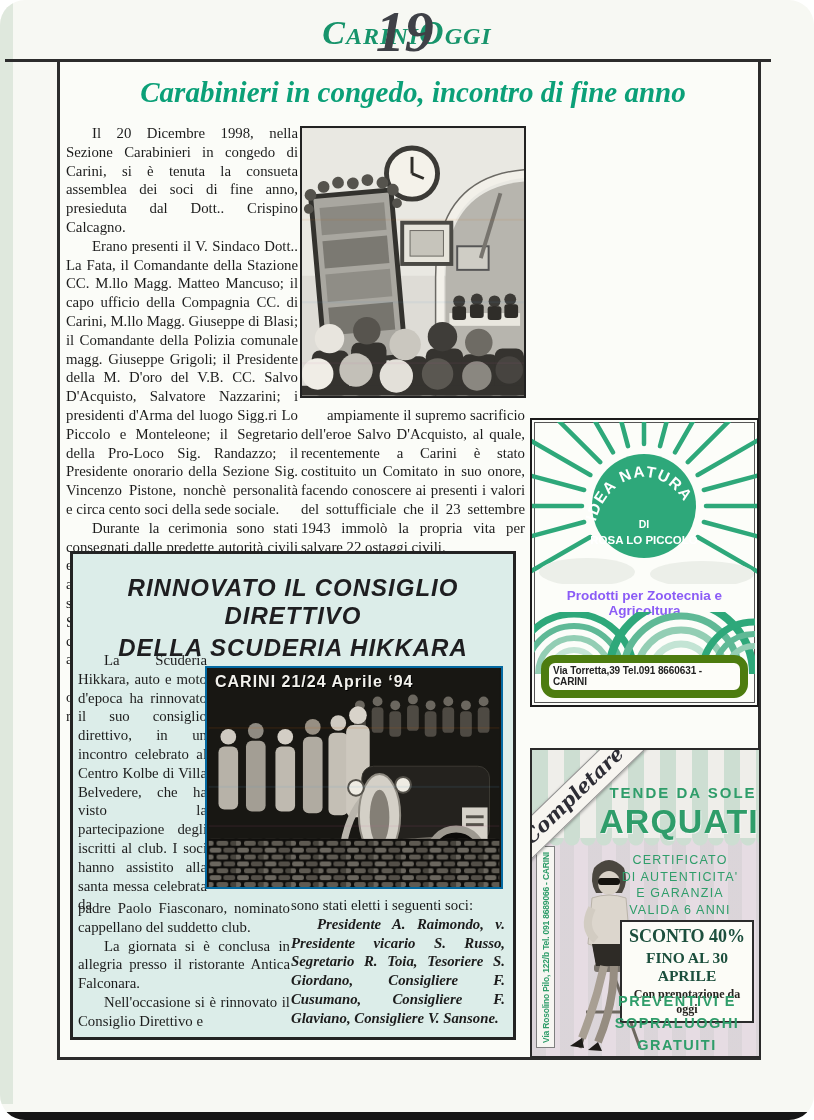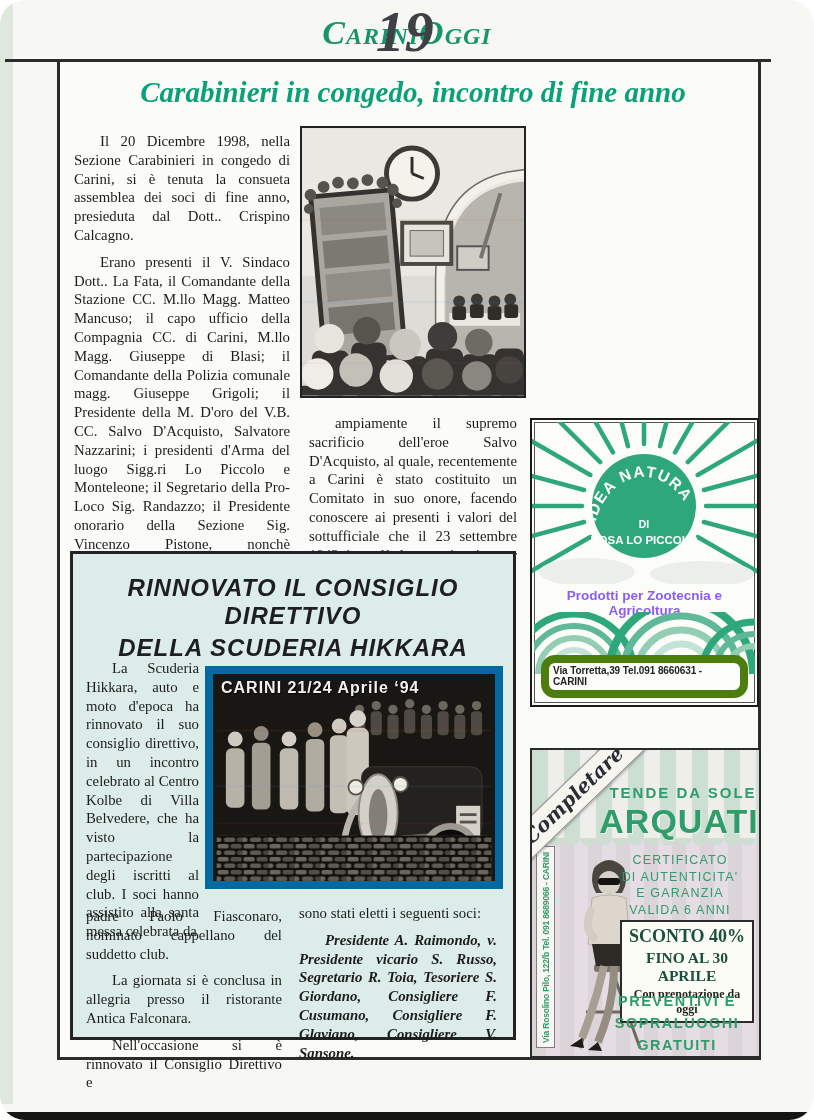--- a/index.html
+++ b/index.html
@@ -22,42 +22,42 @@
 
   
   .frame{position:absolute;left:57px;top:59px;width:704px;height:1001px;
          border:3px solid #2c2c2c;background:#fbfcf8;}
 
   .headline{position:absolute;top:14px;left:0;width:100%;margin:0;text-align:center;
             font-family:"Liberation Serif",serif;font-style:italic;font-weight:bold;
             font-size:29px;color:#0ba078;padding-left:8px;}
 
   .bodycol{position:absolute;text-align:justify;font-size:14.8px;line-height:18.8px;}
-  .bodycol p{margin:8px;text-indent:26px;}
+  .bodycol p{margin:0;text-indent:26px;}
   .col1{left:6px;top:62px;width:232px;}
   .col2{left:241px;top:344px;width:224px;}
   .signature{margin-top:4px !important;text-indent:0 !important;text-align:center;font-weight:bold;}
 
   .photo1{position:absolute;left:240px;top:64px;width:226px;height:272px;
           border:2px solid #222;background:#dedcd6;}
   .photo1 svg{display:block;width:100%;height:100%;}
 
   
   .scuderia{position:absolute;left:10px;top:489px;width:446px;height:489px;
             border:3px solid #232323;background:#dcede9;}
   .scud-title{margin:0;text-align:center;font-family:"Liberation Sans",sans-serif;
               font-style:italic;font-weight:bold;color:#1e1e20;letter-spacing:1px;}
   .scud-title.t1{margin-top:20px;font-size:24px;}
   .scud-title.t2{margin-top:4px;font-size:24px;}
   .scud-colA{position:absolute;left:5px;top:97px;width:129px;}
   .scud-colB{position:absolute;left:5px;top:345px;width:212px;}
   .scud-colC{position:absolute;left:218px;top:342px;width:214px;}
   .scud-colC .names{font-weight:bold;font-style:italic;text-indent:26px;}
   .photo2{position:absolute;left:132px;top:112px;width:298px;height:223px;
-          border:8px solid #0369a1;background:#181713;}
+          border:2px solid #0369a1;background:#181713;}
   .photo2 svg{display:block;width:100%;height:100%;}
   .photo2 .caption{position:absolute;left:8px;top:5px;margin:0;
         font-family:"Liberation Sans",sans-serif;font-weight:bold;font-size:16px;
         color:#f2f1ec;letter-spacing:1px;text-shadow:1px 1px 0 #000;}
 
   
   .idea{position:absolute;left:470px;top:356px;width:229px;height:289px;
         border:2px solid #1b1b1b;background:#fcfdf9;box-shadow:inset 0 0 0 2px #fcfdf9, inset 0 0 0 3px #555;}
   .idea .sun{position:absolute;top:2px;left:0;width:100%;height:162px;}
   .idea .tagline{position:absolute;top:168px;left:0;width:100%;text-align:center;

